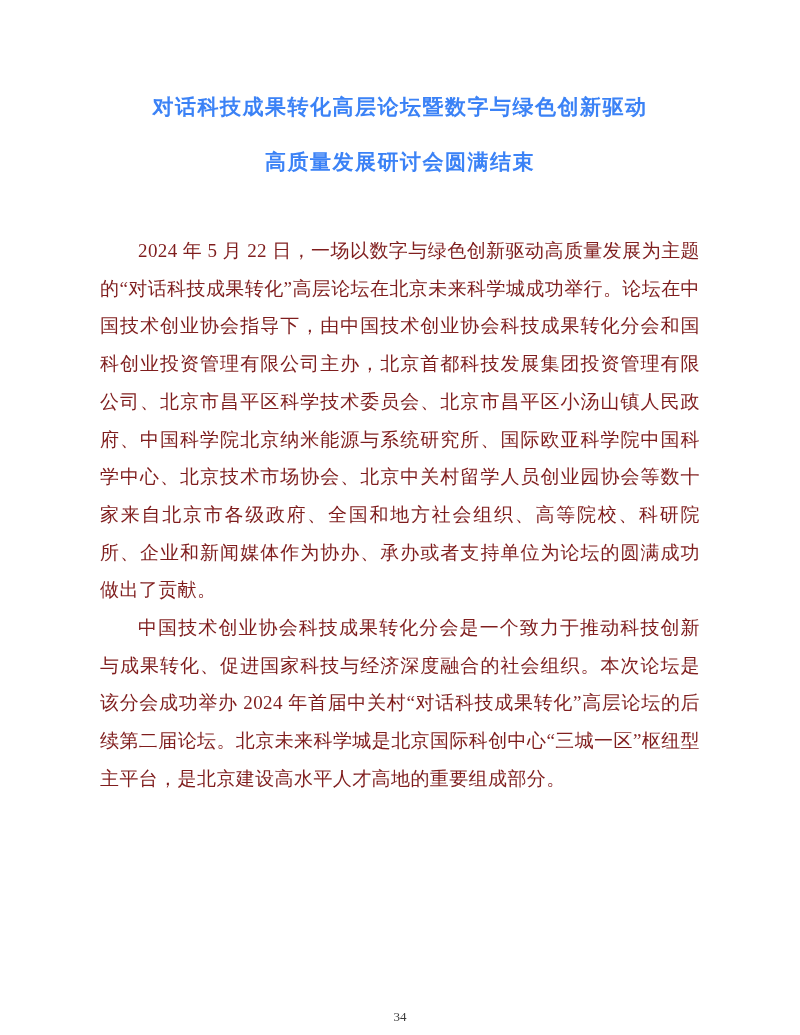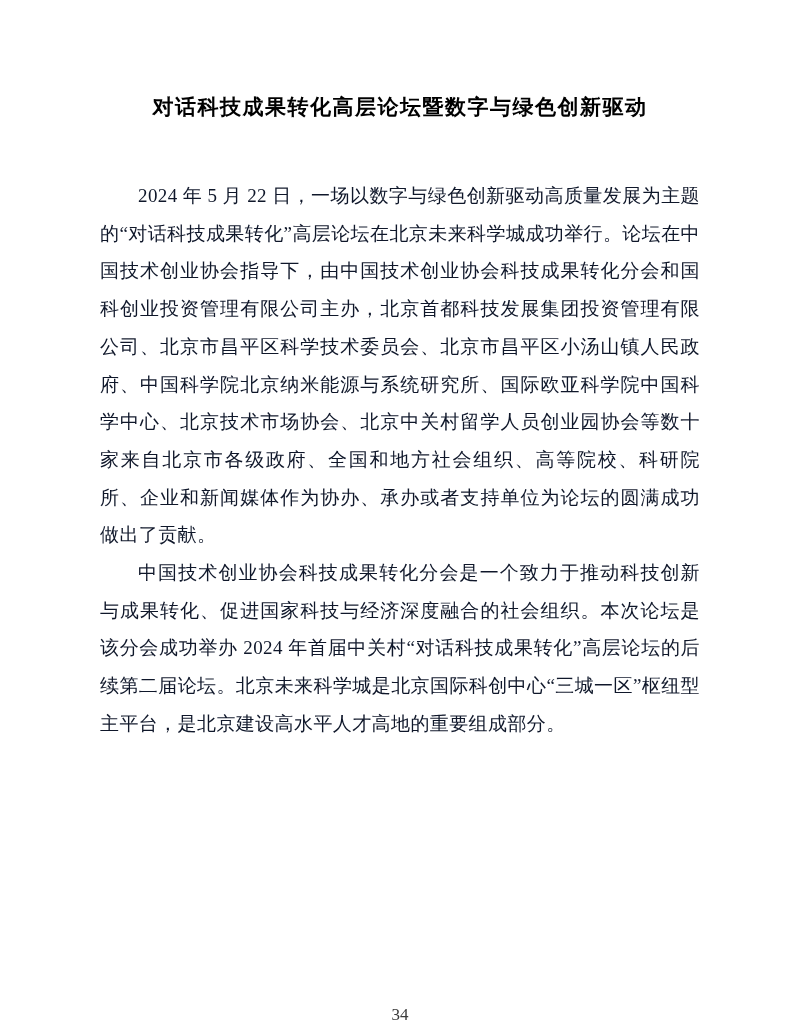--- a/index.html
+++ b/index.html
@@ -18,56 +18,57 @@
     font-family: "Liberation Serif", "DejaVu Serif", serif;
   }
   .doc-title {
     margin: 0;
     padding-top: 80px;
     text-align: center;
     font-size: 21px;
     font-weight: 700;
     line-height: 55px;
     letter-spacing: 1.5px;
-    color: #000000;
+    color: #3b82f6;
   }
   .doc-title .title-line {
     display: block;
   }
   .doc-body {
     margin: 42px 100px 0 100px;
     font-size: 19px;
     line-height: 37.7px;
     letter-spacing: 0.4px;
     text-align: justify;
     text-justify: inter-ideograph;
-    color: #0f172a;
+    color: #7f1d1d;
   }
   .doc-body p {
     margin: 0;
     text-indent: 2em;
     word-break: break-all;
   }
   .page-footer {
     position: absolute;
     left: 0;
     right: 0;
     bottom: 10px;
     text-align: center;
-    font-size: 17px;
+    font-size: 13px;
     color: #3a3a3a;
   }
 </style>
 </head>
 <body>
 
 <div class="page">
 
   <h1 class="doc-title">
     <span class="title-line">对话科技成果转化高层论坛暨数字与绿色创新驱动</span>
+    <span class="title-line">高质量发展研讨会圆满结束</span>
   </h1>
 
   <div class="doc-body">
     <p>2024 年 5 月 22 日，一场以数字与绿色创新驱动高质量发展为主题的“对话科技成果转化”高层论坛在北京未来科学城成功举行。论坛在中国技术创业协会指导下，由中国技术创业协会科技成果转化分会和国科创业投资管理有限公司主办，北京首都科技发展集团投资管理有限公司、北京市昌平区科学技术委员会、北京市昌平区小汤山镇人民政府、中国科学院北京纳米能源与系统研究所、国际欧亚科学院中国科学中心、北京技术市场协会、北京中关村留学人员创业园协会等数十家来自北京市各级政府、全国和地方社会组织、高等院校、科研院所、企业和新闻媒体作为协办、承办或者支持单位为论坛的圆满成功做出了贡献。</p>
     <p>中国技术创业协会科技成果转化分会是一个致力于推动科技创新与成果转化、促进国家科技与经济深度融合的社会组织。本次论坛是该分会成功举办 2024 年首届中关村“对话科技成果转化”高层论坛的后续第二届论坛。北京未来科学城是北京国际科创中心“三城一区”枢纽型主平台，是北京建设高水平人才高地的重要组成部分。</p>
   </div>
 
   <div class="page-footer">34</div>
 
 </div>

